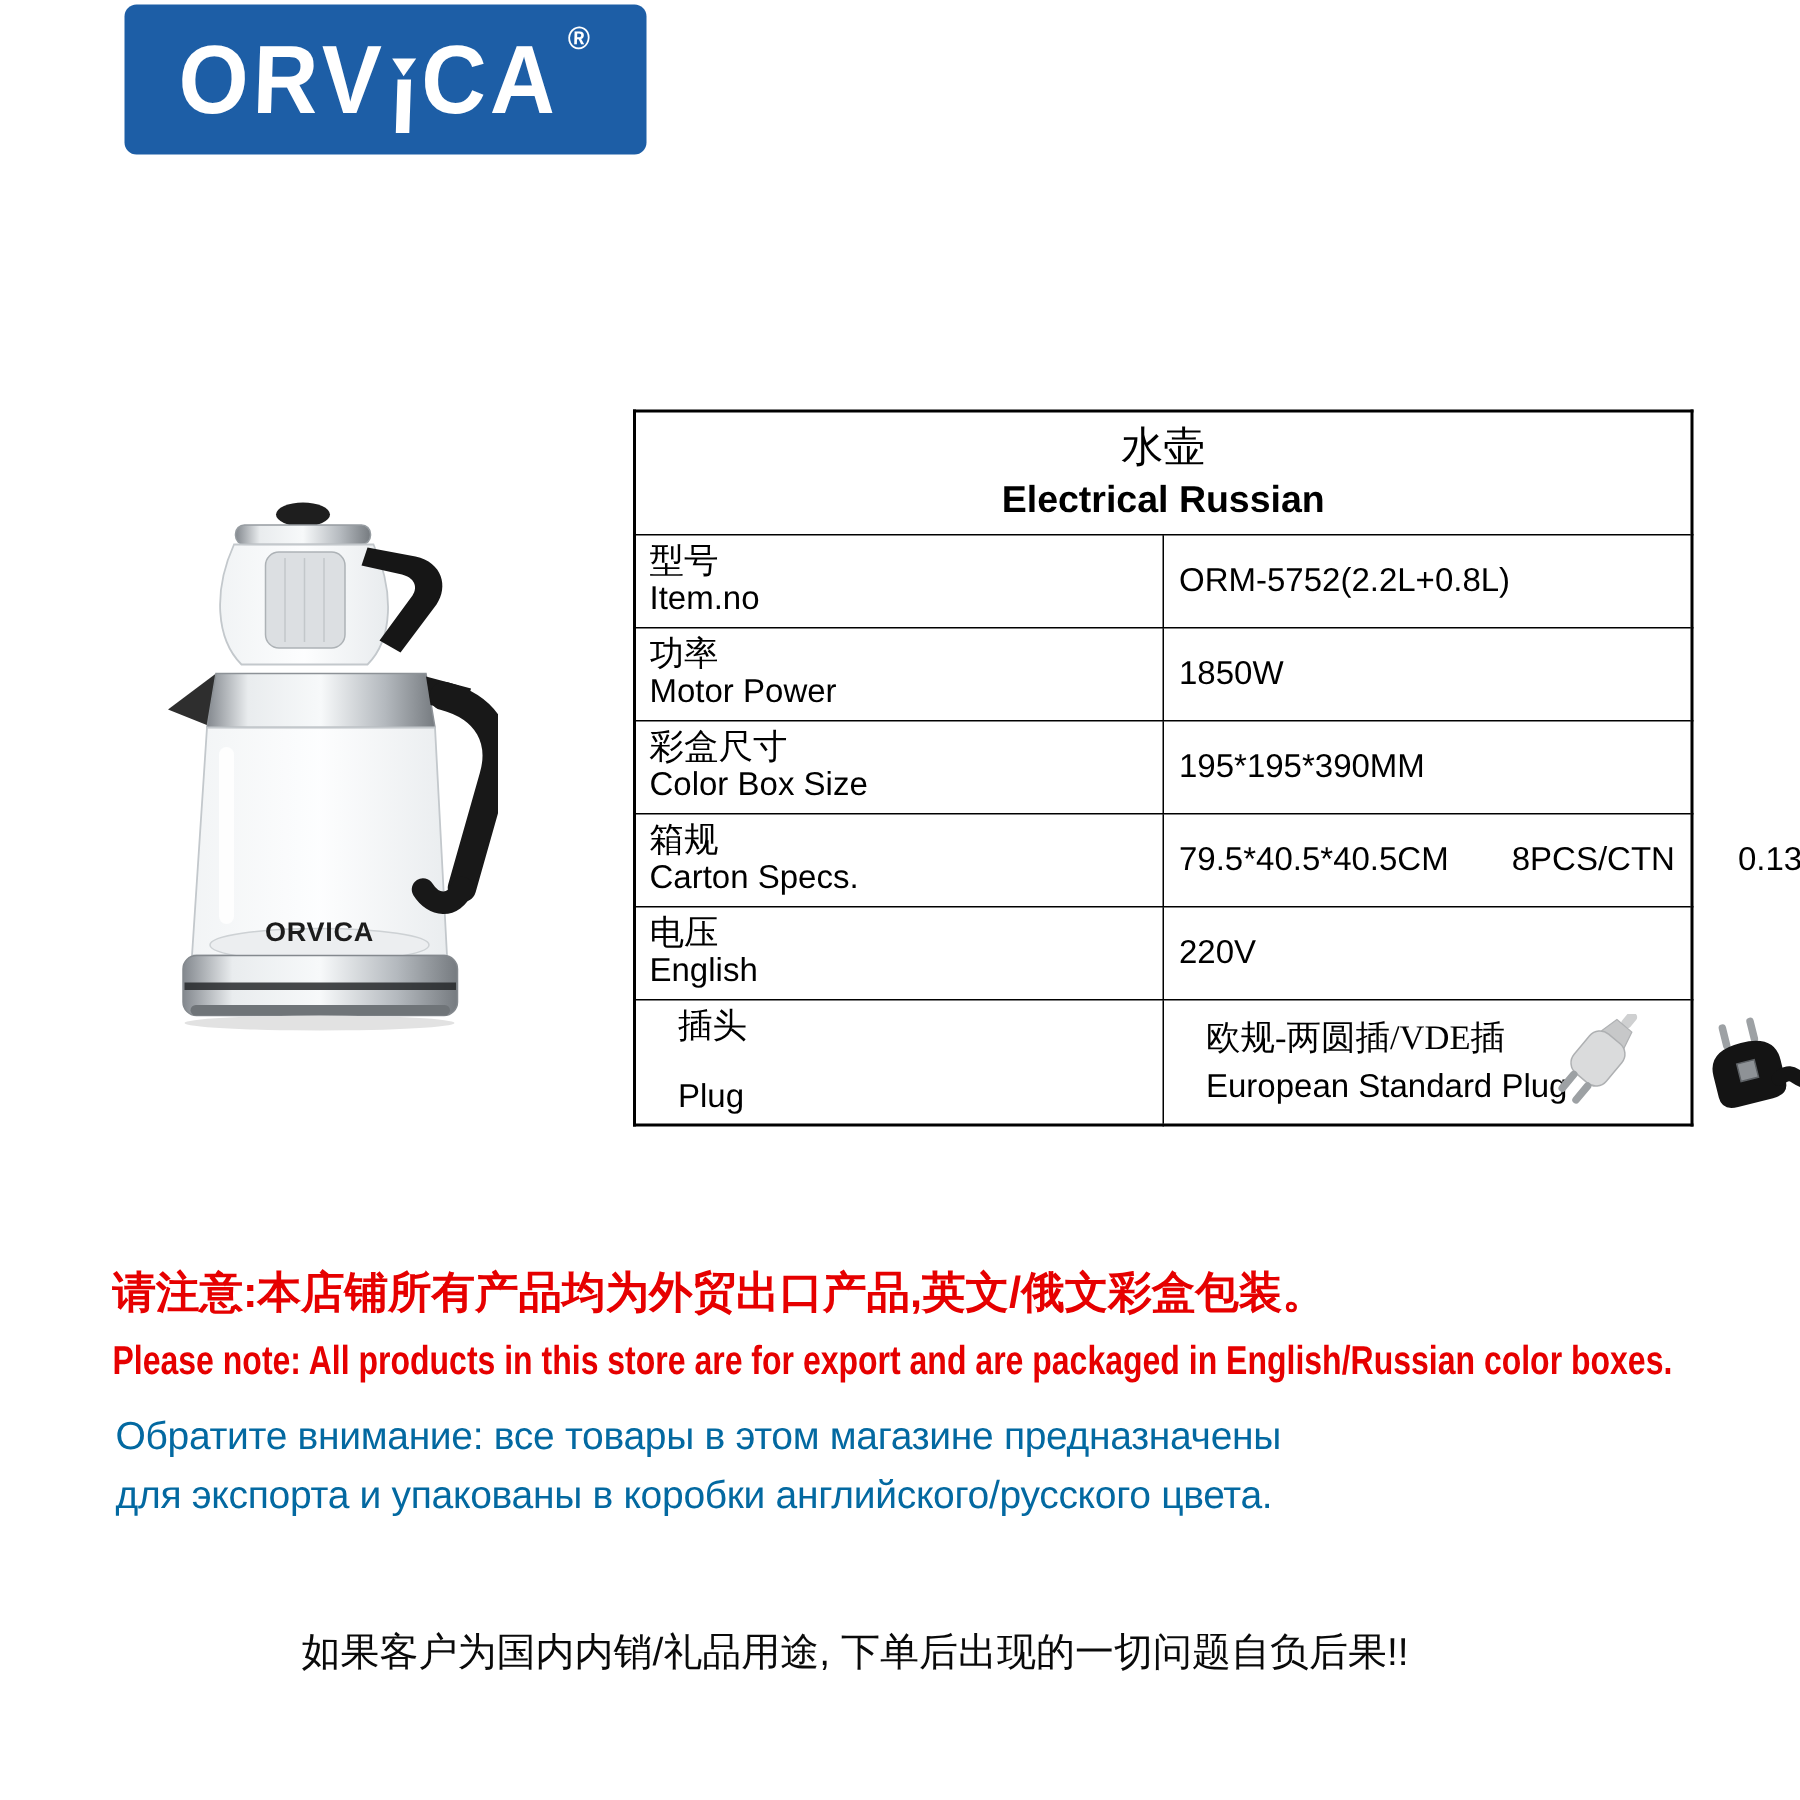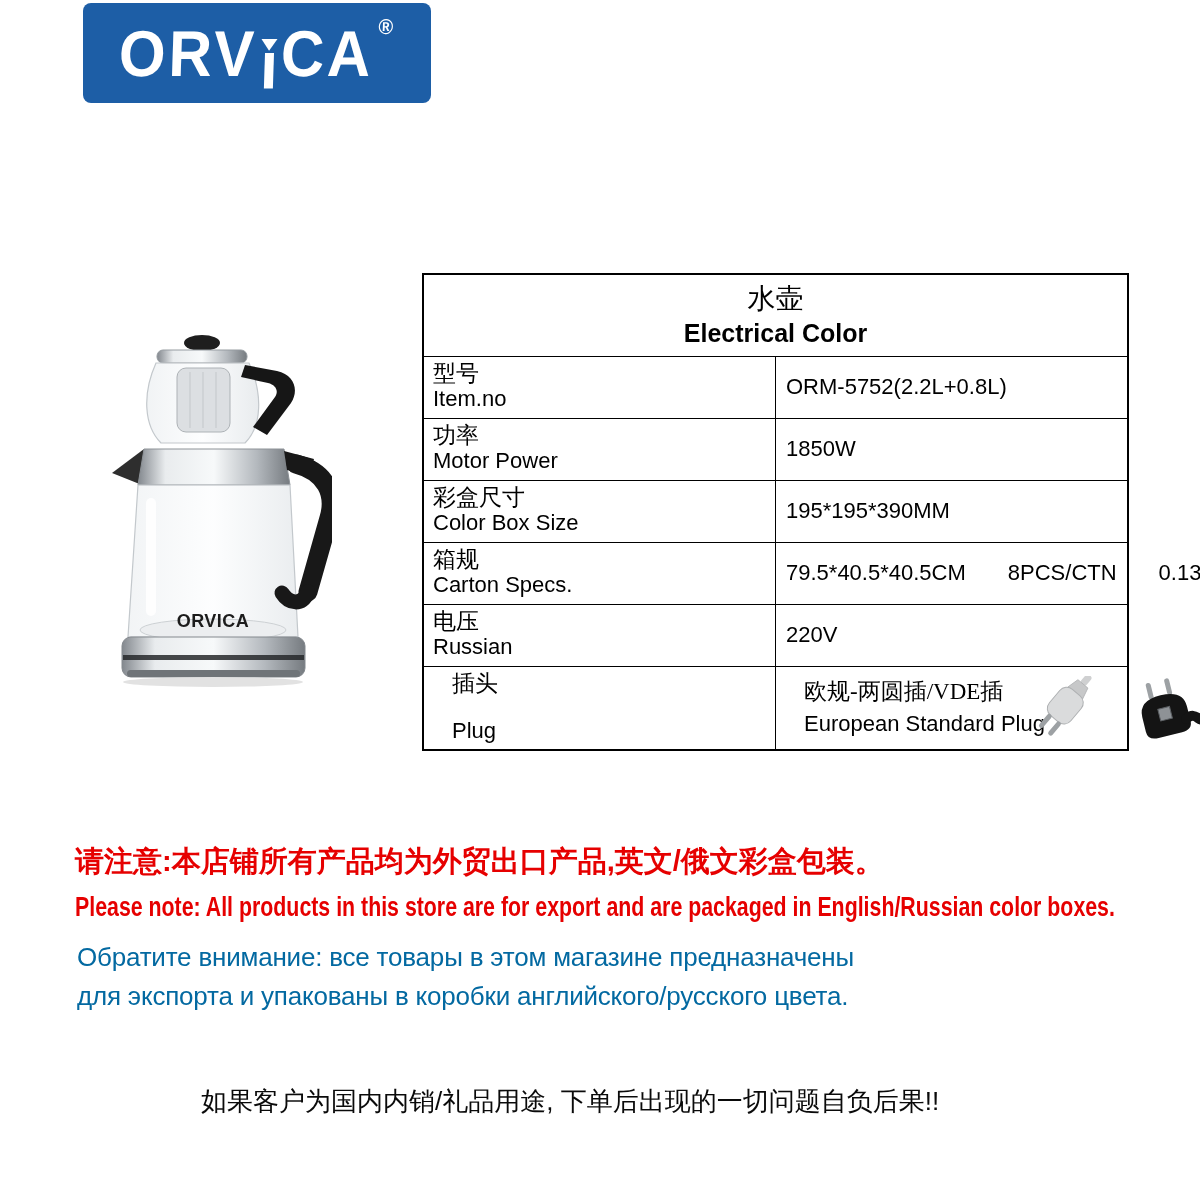--- a/index.html
+++ b/index.html
@@ -157,21 +157,21 @@
         <ellipse cx="113" cy="352" rx="90" ry="5" fill="#e2e2e2"></ellipse>
       </g>
     </svg>
   </div>
 
   <table class="spec-table">
     <tbody>
       <tr>
         <td class="th-cell" colspan="2">
           <div class="tbl-title-cn">水壶</div>
-          <div class="tbl-title-en">Electrical Color</div>
+          <div class="tbl-title-en">Electrical Russian</div>
         </td>
       </tr>
 
       <tr>
         <td class="label-cell">
           <div class="label-inner">
             <span class="lab-cn">型号</span>
             <span class="lab-en">Item.no</span>
           </div>
         </td>
@@ -212,21 +212,21 @@
             <span>0.13CBM</span>
           </div>
         </td>
       </tr>
 
 
       <tr>
         <td class="label-cell">
           <div class="label-inner">
             <span class="lab-cn">电压</span>
-            <span class="lab-en">Russian</span>
+            <span class="lab-en">English</span>
           </div>
         </td>
         <td class="value-cell">220V</td>
       </tr>
 
       <tr class="plug-row">
         <td class="label-cell">
           <div class="label-inner">
             <span class="lab-cn">插头</span>
             <span class="lab-en">Plug</span>

